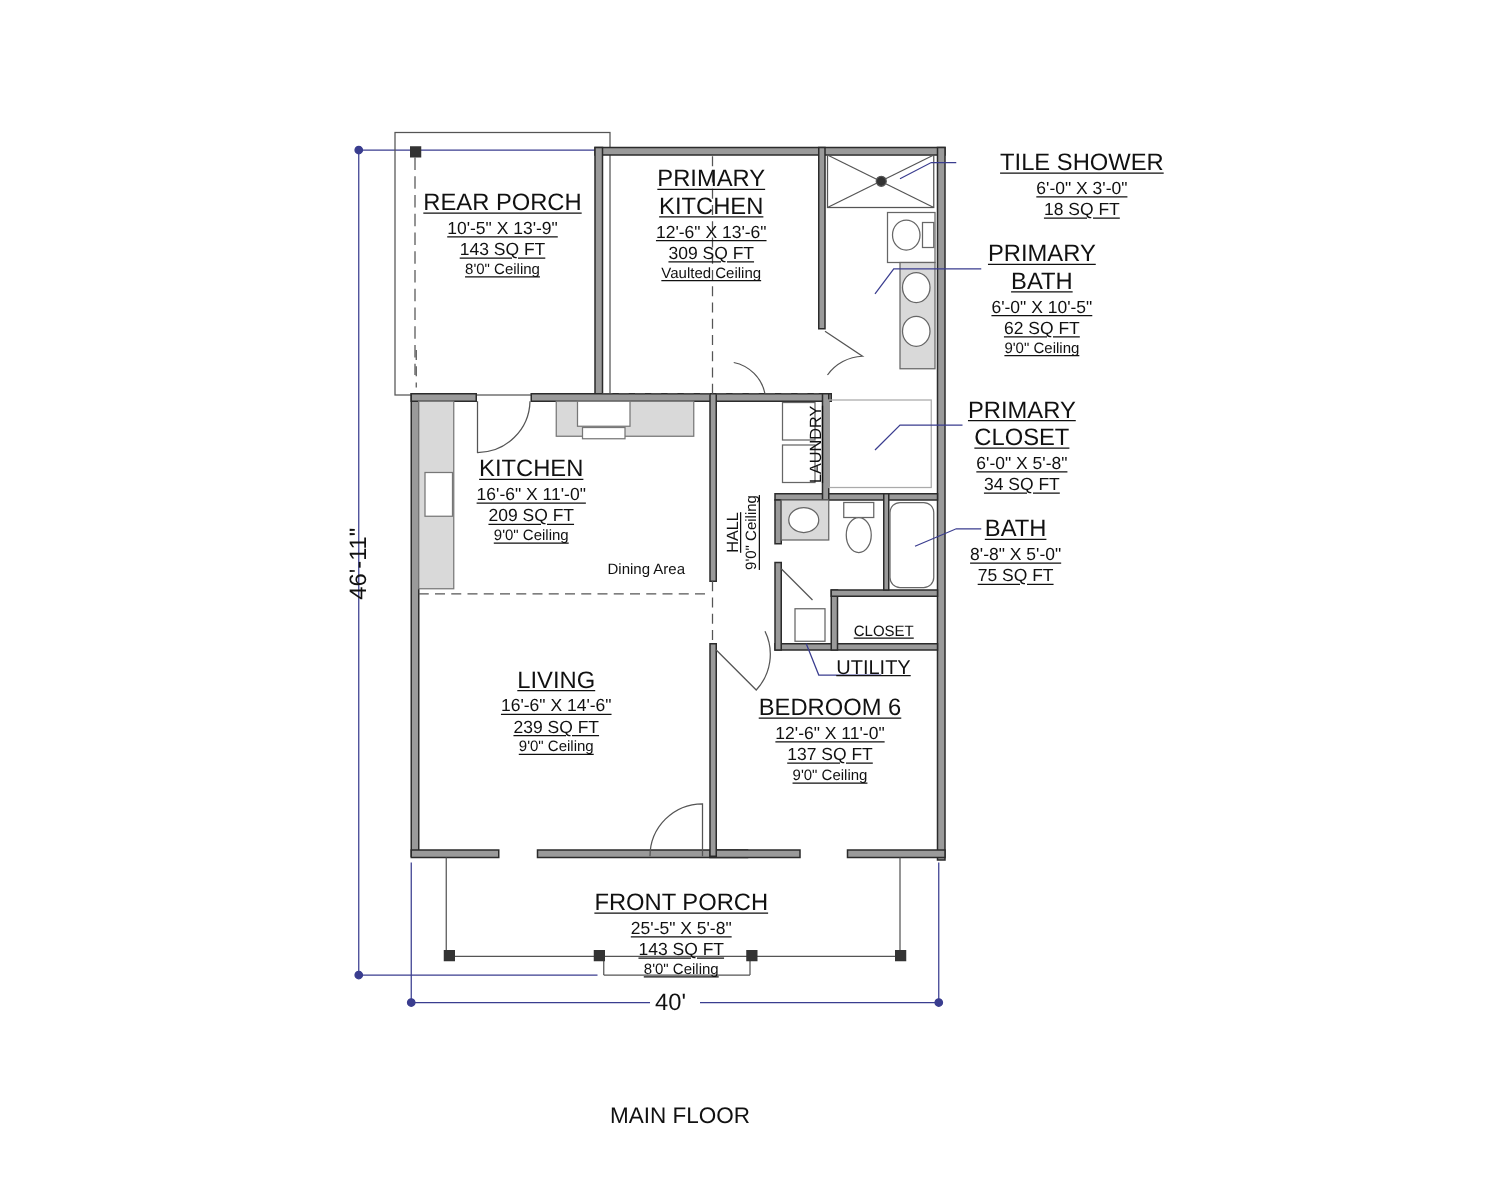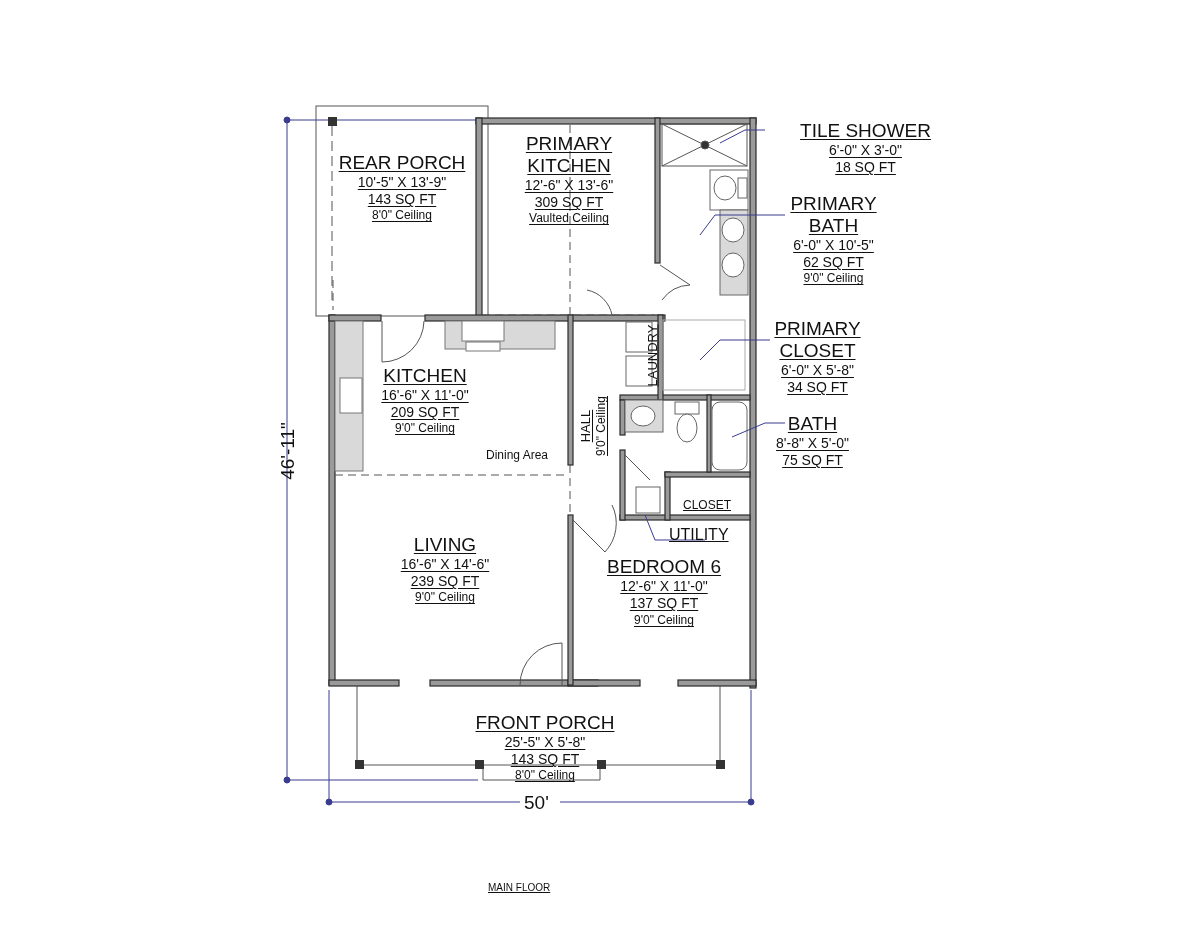--- a/index.html
+++ b/index.html
@@ -221,16 +221,16 @@
   <span class="c" style="margin-top:4px;">9'0" Ceiling</span>
 </div>
 
 <div class="lbl" style="left:465px;top:691px;width:160px;margin-top:22px;">
   <span class="t">FRONT PORCH</span>
   <span class="d">25'-5" X 5'-8"</span>
   <span class="d">143 SQ FT</span>
   <span class="c">8'0" Ceiling</span>
 </div>
 
-<div class="dim" style="left:524px;top:792px;">50'</div>
+<div class="dim" style="left:524px;top:792px;">40'</div>
 <div class="dim rot" style="left:258px;top:440px;width:60px;text-align:center;">46'-11"</div>
 
-<div class="lbl" style="left:488px;top:883px;font-size:10px;text-decoration:underline;">MAIN FLOOR</div>
+<div class="lbl" style="left:488px;top:883px;font-size:18px;">MAIN FLOOR</div>
 
 </body></html>

